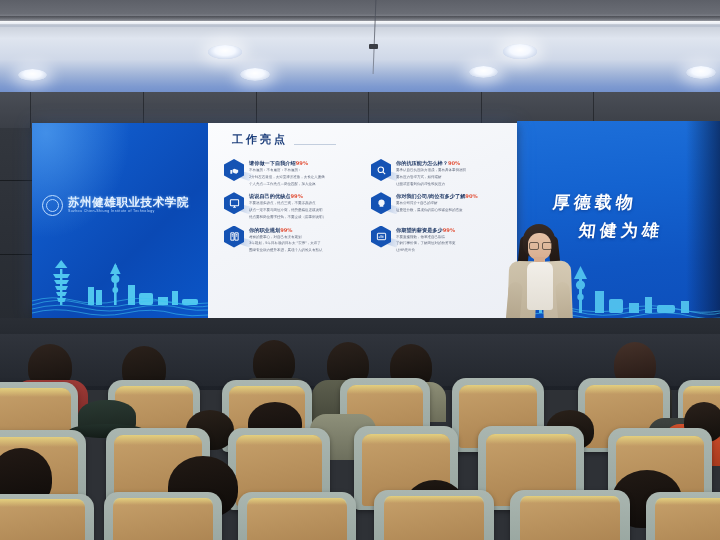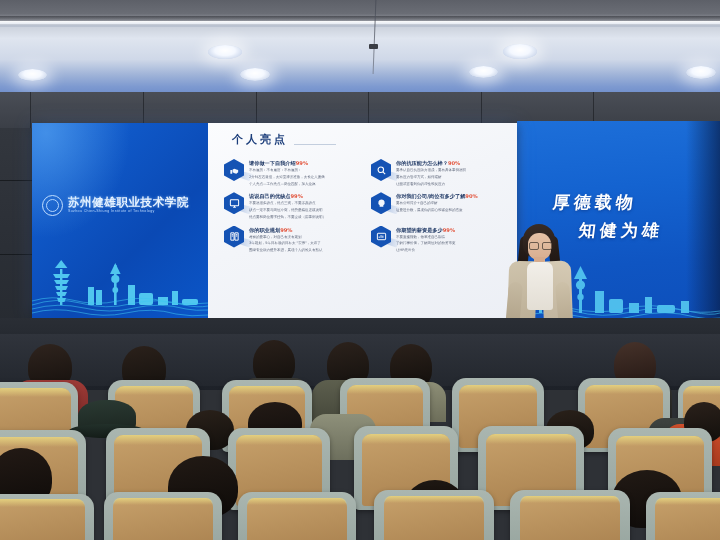--- a/index.html
+++ b/index.html
@@ -250,21 +250,21 @@
             <path d="M0 48 q24 -8 48 -2 q26 7 50 1 q28 -7 54 1 q14 3 24 1"></path>
             <path d="M0 52 q26 -7 52 -1 q26 6 50 0 q26 -6 52 1 q10 2 22 1"></path>
             <path d="M0 56 q22 -6 46 -1 q26 6 48 1 q26 -6 50 1 q16 3 32 1"></path>
             <path d="M0 44 q20 -6 40 -1 q24 6 46 1 q26 -6 48 1 q18 3 42 1"></path>
           </g>
         </svg>
       </div>
     </div>
 
     <div class="scr-right">
-      <div class="slide-title">个人亮点</div>
+      <div class="slide-title">工作亮点</div>
       <div class="title-rule"></div>
 
       <div class="grid">
 
         <div class="cell">
           <div class="hexwrap">
               <div class="hexsh"></div>
             <div class="hex">
               <svg width="11" height="11" viewBox="0 0 24 24" fill="#fff">
                 <path d="M3 11 h4 v8 H3z M8 10 l4-2 4 2 4 1v5l-4 3-4-1-4-2z" opacity=".95"></path>

